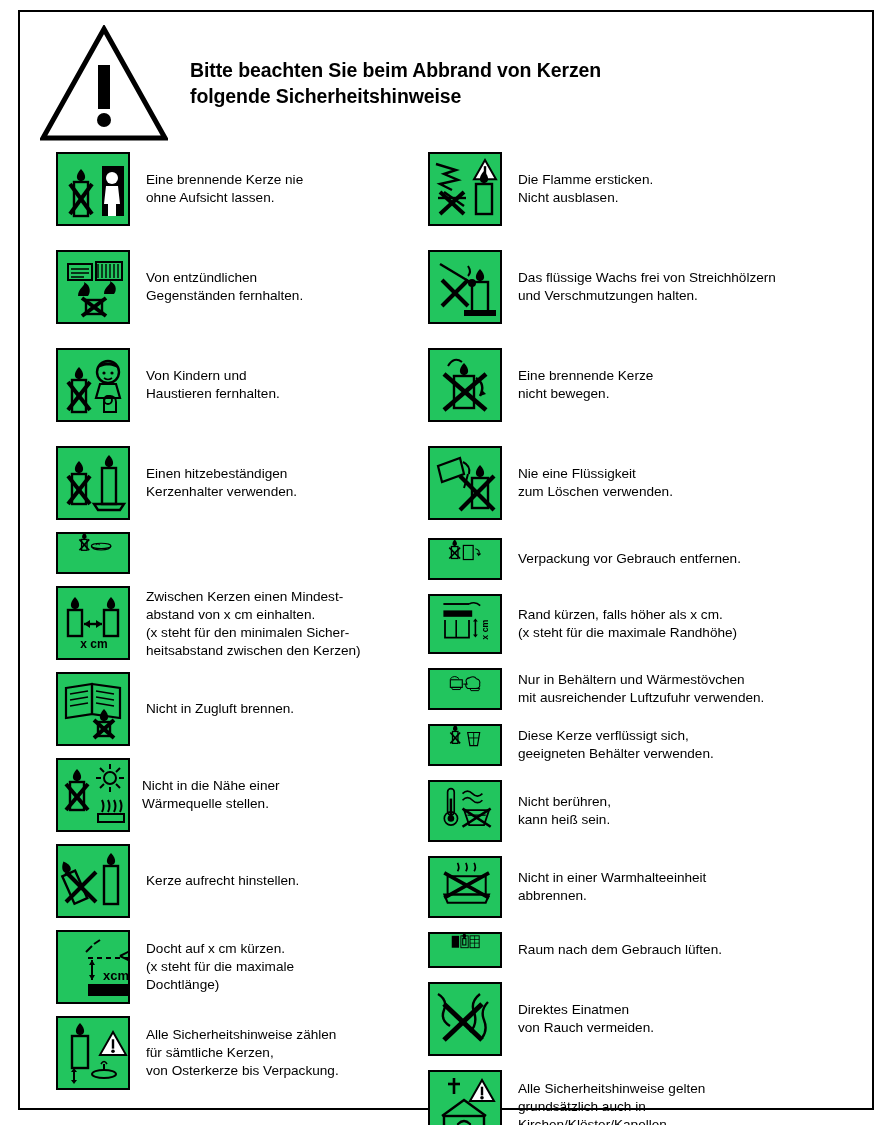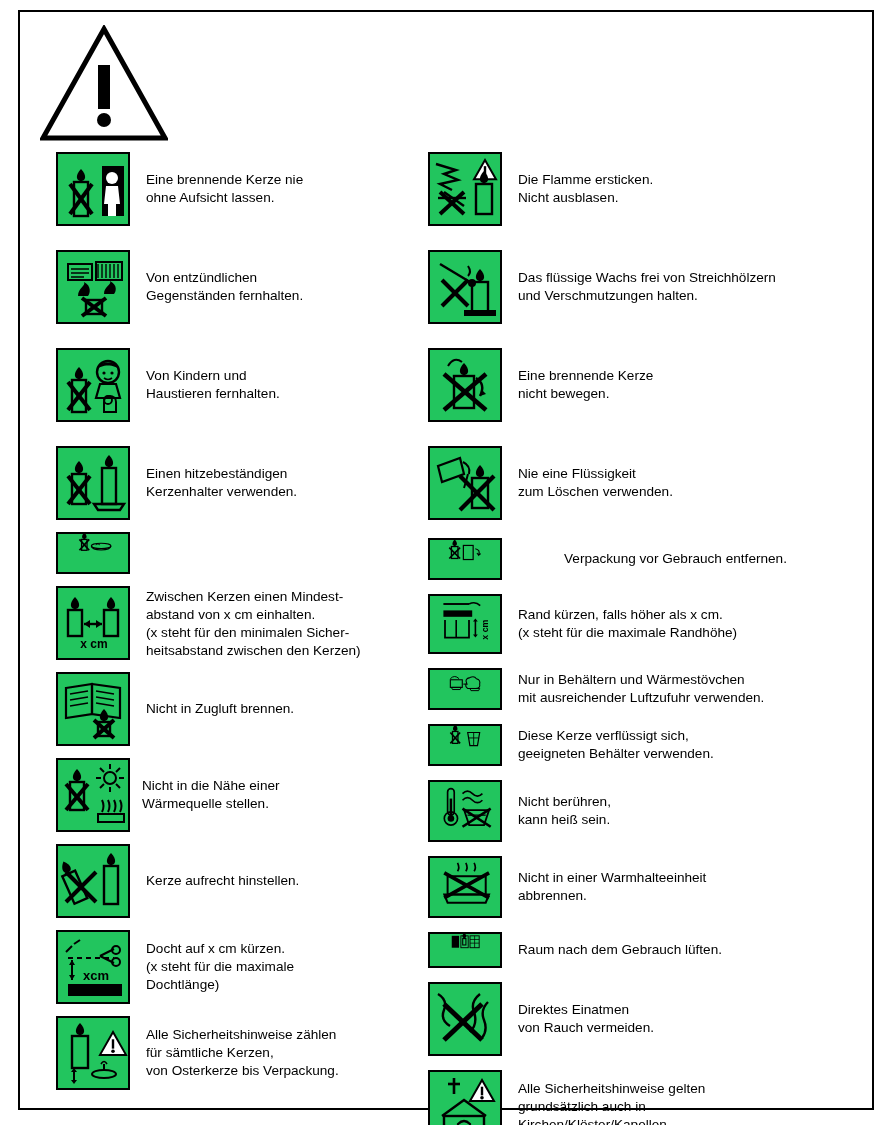--- a/index.html
+++ b/index.html
@@ -97,20 +97,24 @@
   <div class="frame">
 
     <div class="header">
       <div class="warn-tri">
         <svg width="128" height="118" viewBox="0 0 128 118">
           <path d="M64 4 L125 113 L3 113 Z" fill="#fff" stroke="#000" stroke-width="5" stroke-linejoin="miter"></path>
           <rect x="58" y="40" width="12" height="44" fill="#000"></rect>
           <circle cx="64" cy="95" r="7" fill="#000"></circle>
         </svg>
       </div>
+      <div class="header-title">
+        <span>Bitte beachten Sie beim Abbrand von Kerzen</span>
+        <span class="l2">folgende Sicherheitshinweise</span>
+      </div>
     </div>
 
     <div class="cols">
       <div class="col col-left" id="col-left">
           <div class="row" style="margin-bottom: 24px;">
             <div class="icon-box" style="width: 74px; height: 74px;">
               <div style="width: 70px; height: 70px; overflow: hidden;">
                 <svg width="70" height="70" viewBox="0 0 70 70" preserveAspectRatio="xMidYMid meet">
                   <rect x="16" y="28" width="14" height="34" fill="none" stroke="#000" stroke-width="2.4"></rect>
                   <path d="M23 15 C29 21 28 27 23 27 C18 27 17 21 23 15 Z" fill="#000"></path>
@@ -310,21 +314,21 @@
                   <rect x="52" y="17" width="2" height="4" fill="#000"></rect>
                 </svg>
               </div>
             </div>
             <div class="row-text" style="padding-top: 27.95px;">
               <span>Kerze aufrecht hinstellen.</span>
             </div>
           </div>
           <div class="row" style="margin-bottom: 12px;">
             <div class="icon-box" style="width: 74px; height: 74px;">
-              <div style="width: 70px; height: 86px; overflow: hidden;">
+              <div style="width: 70px; height: 86px; overflow: hidden; padding-left: 20px;">
                 <svg width="70" height="70" viewBox="0 0 70 70" preserveAspectRatio="xMidYMid meet">
                   <line x1="8" y1="20" x2="14" y2="14" stroke="#000" stroke-width="2"></line>
      <line x1="16" y1="12" x2="22" y2="8" stroke="#000" stroke-width="2"></line>
      <line x1="10" y1="26" x2="56" y2="26" stroke="#000" stroke-width="2" stroke-dasharray="5,4"></line>
      <circle cx="58" cy="18" r="4" fill="none" stroke="#000" stroke-width="2"></circle>
      <circle cx="58" cy="30" r="4" fill="none" stroke="#000" stroke-width="2"></circle>
      <line x1="42" y1="24" x2="56" y2="17" stroke="#000" stroke-width="2"></line>
      <line x1="42" y1="24" x2="56" y2="31" stroke="#000" stroke-width="2"></line>
      <line x1="14" y1="28" x2="14" y2="48" stroke="#000" stroke-width="2"></line>
      <path d="M14 28 L11 33 L17 33 Z" fill="#000"></path>
@@ -444,21 +448,21 @@
                   <line x1="30" y1="28" x2="64" y2="62" stroke="#000" stroke-width="4.2"></line>
                   <line x1="64" y1="28" x2="30" y2="62" stroke="#000" stroke-width="4.2"></line>
                 </svg>
               </div>
             </div>
             <div class="row-text" style="padding-top: 18.9px;">
               <span>Nie eine Flüssigkeit</span>
               <span>zum Löschen verwenden.</span>
             </div>
           </div>
-          <div class="row" style="margin-bottom: 14px; gap: 46px;">
+          <div class="row" style="margin-bottom: 14px;">
             <div class="icon-box" style="width: 74px; height: 42px;">
               <div style="width: 70px; height: 38px; overflow: hidden;">
                 <svg width="70" height="38" viewBox="0 0 70 70" preserveAspectRatio="xMidYMid meet">
                   <rect x="10" y="12" width="12" height="22" fill="none" stroke="#000" stroke-width="2.4"></rect>
                   <path d="M16 -1 C22 5 21 11 16 11 C11 11 10 5 16 -1 Z" fill="#000"></path>
                   <rect x="15" y="9" width="2" height="4" fill="#000"></rect>
                   <line x1="6" y1="14" x2="26" y2="34" stroke="#000" stroke-width="3"></line>
                   <line x1="26" y1="14" x2="6" y2="34" stroke="#000" stroke-width="3"></line>
                   <rect x="32" y="10" width="18" height="26" fill="none" stroke="#000" stroke-width="2.2"></rect>
      <path d="M54 16 q10 2 6 12 l-3 -4 m3 4 l4 -3" fill="none" stroke="#000" stroke-width="2"></path>

